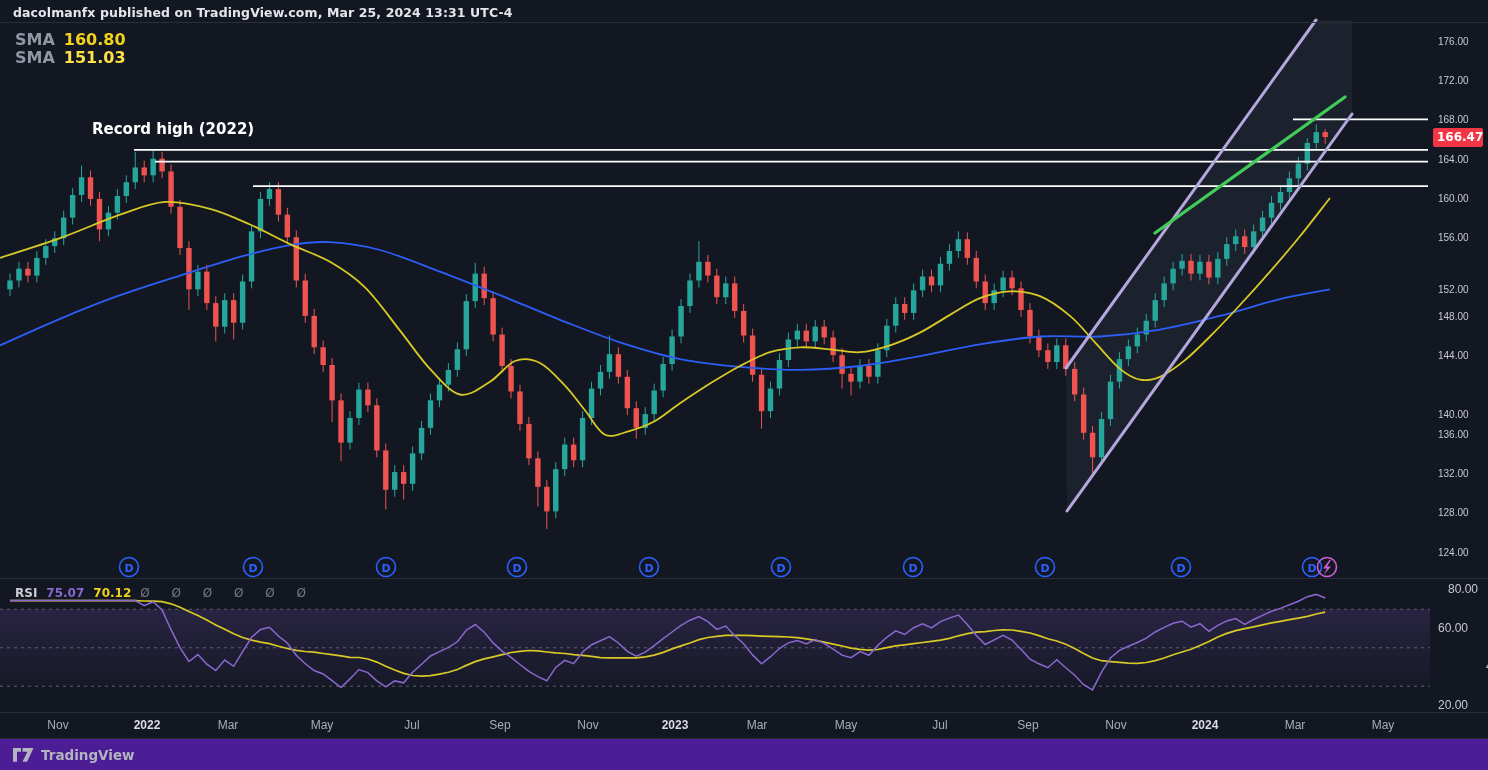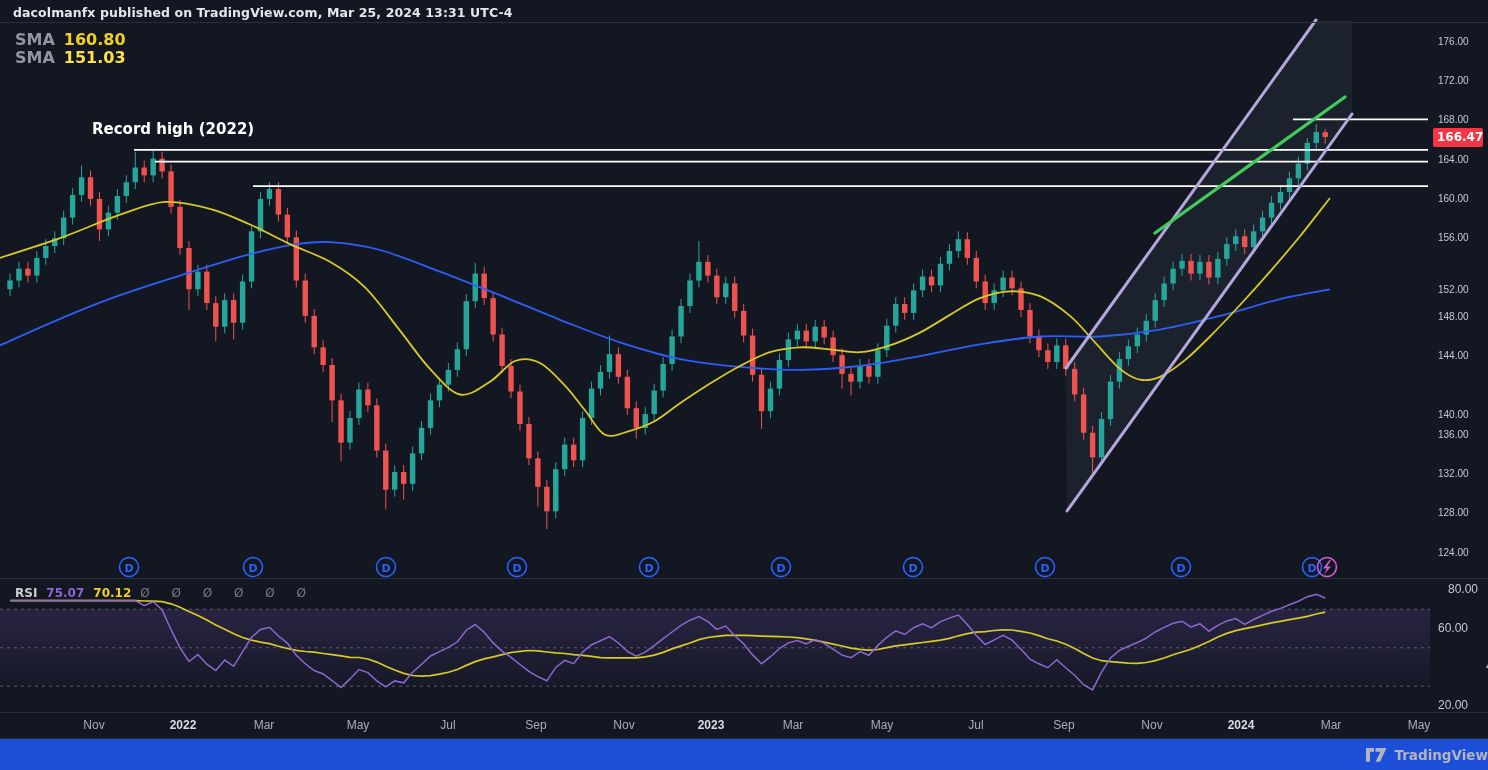--- a/index.html
+++ b/index.html
@@ -11,34 +11,34 @@
   .legend-row{position:absolute;left:15px;display:flex;gap:9px;font-family:"DejaVu Sans",sans-serif;
        font-size:16px;font-weight:700;}
   .legend-key{color:#9097a3;font-weight:700;}
   .sma-fast-val{color:#f0d21c;}
   .sma-slow-val{color:#fde047;}
   .record-label{position:absolute;left:92px;top:120px;font-family:"DejaVu Sans",sans-serif;
        font-size:15px;font-weight:700;color:#ffffff;}
   .price-tick{position:absolute;left:1438px;width:50px;font-size:10px;color:#c6c9d1;
        font-family:"Liberation Sans",sans-serif;}
   .rsi-tick{position:absolute;left:1438px;width:50px;font-size:12px;color:#c6c9d1;}
-  .time-tick{position:absolute;top:718px;transform:translateX(-50%);font-size:12px;color:#a8acb6;margin-left:36px;}
+  .time-tick{position:absolute;top:718px;transform:translateX(-50%);font-size:12px;color:#a8acb6;}
   .time-tick.year{color:#d9dbe0;font-weight:700;}
   .badge{position:absolute;height:19px;line-height:19px;border-radius:2px;background:#f23645;
        color:#fff;font-family:"DejaVu Sans",sans-serif;font-size:12px;font-weight:700;text-align:center;}
   #rsp-badge{left:1401px;width:25px;padding:0 4px;}
   #rsp-value{left:1433px;width:42px;padding:0 4px;}
   .rsi-legend{position:absolute;left:15px;top:586px;display:flex;gap:9px;
        font-family:"DejaVu Sans",sans-serif;font-size:12px;font-weight:700;}
   .rsi-key{color:#c9ccd3;}
   .rsi-val{color:#8b68cf;}
   .rsi-ma-val{color:#f0d21c;}
   .rsi-empty{color:#787b86;letter-spacing:9px;font-weight:400;}
-  #footer-bar{position:absolute;left:0;top:738px;width:1488px;height:32px;background:#1d4ed8;
-       border-top:1px solid #2a2e39;display:flex;align-items:center;justify-content:flex-end;}
+  #footer-bar{position:absolute;left:0;top:738px;width:1488px;height:32px;background:#4c1d95;
+       border-top:1px solid #2a2e39;display:flex;align-items:center;}
   .tv-logo{display:flex;align-items:center;gap:7px;margin-left:13px;}
   .tv-logo-text{font-family:"DejaVu Sans",sans-serif;font-size:13.5px;font-weight:700;color:#b2b5be;}
   #wm-cn{position:absolute;left:1232px;top:668px;width:256px;font-family:"DejaVu Sans",sans-serif;
        font-size:56px;font-weight:900;font-style:italic;color:#99a0ac;letter-spacing:1px;
        white-space:nowrap;z-index:30;line-height:62px;text-shadow:0 0 1px #2a2e39;}
   #wm-url{position:absolute;left:1244px;top:737px;font-family:"DejaVu Sans",sans-serif;
        font-size:27px;font-weight:900;font-style:italic;color:#1e74ad;letter-spacing:9px;
        z-index:31;white-space:nowrap;}
 </style>
 </head>

